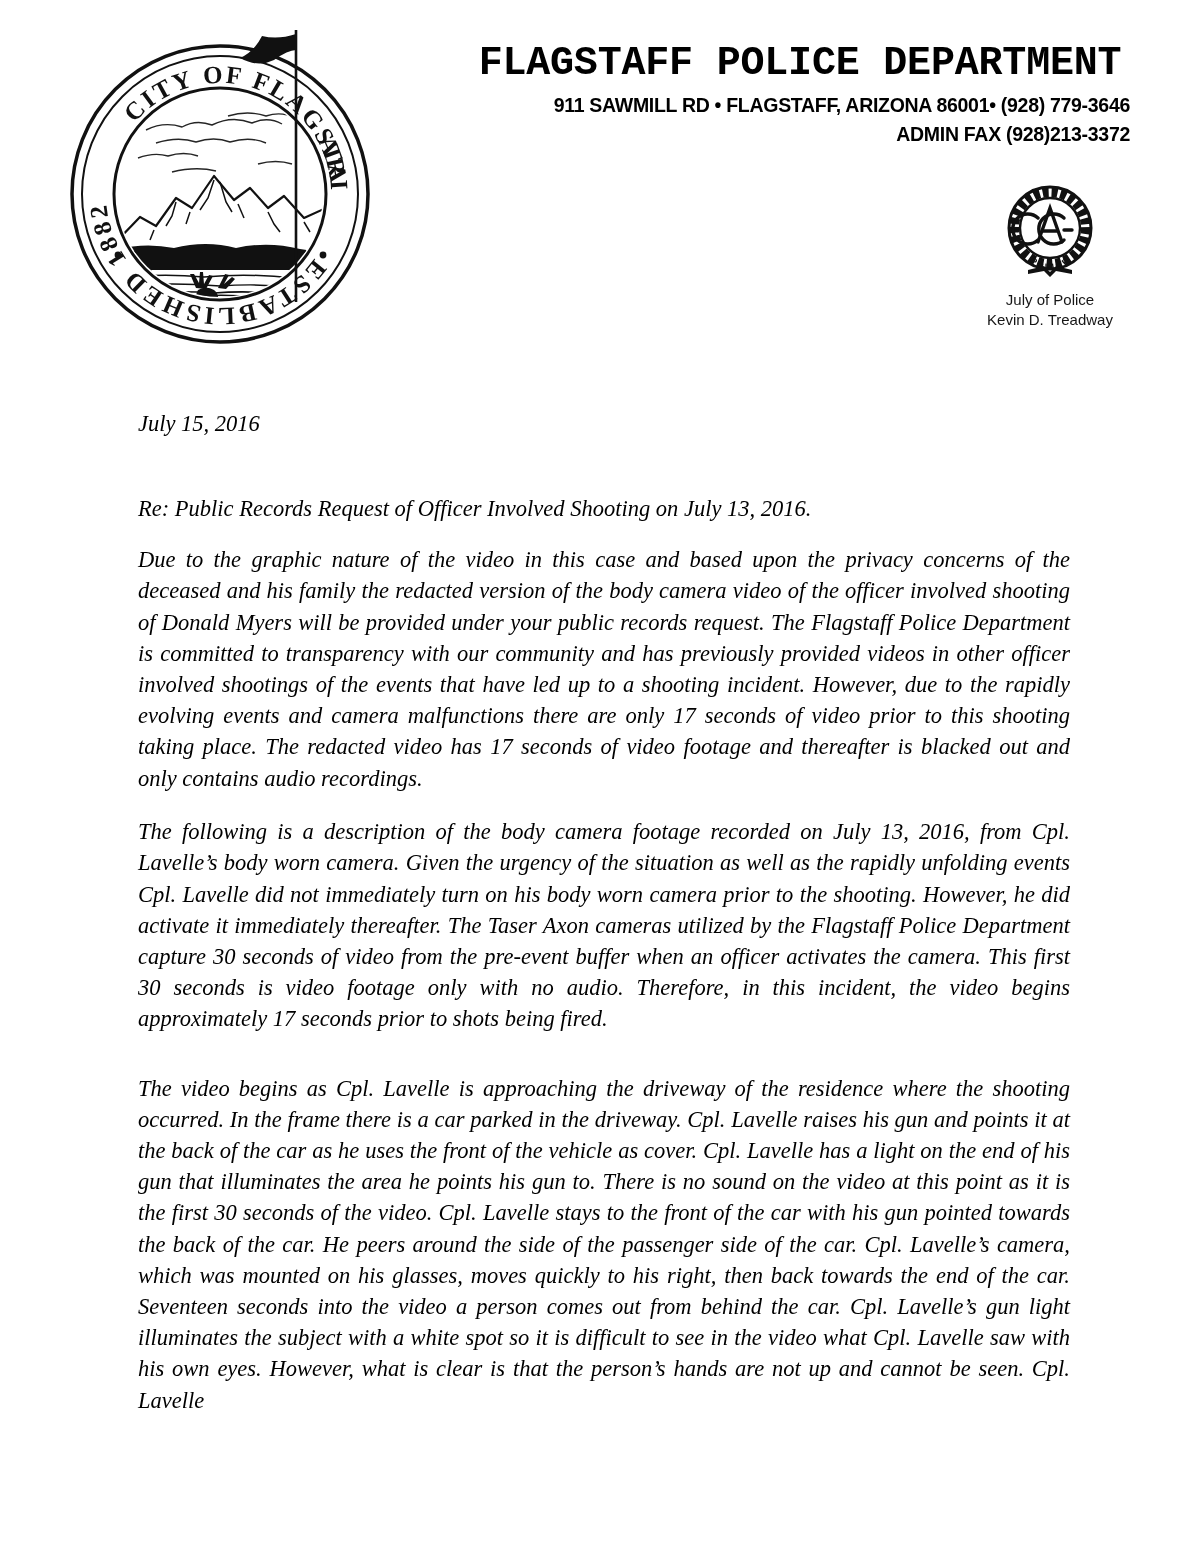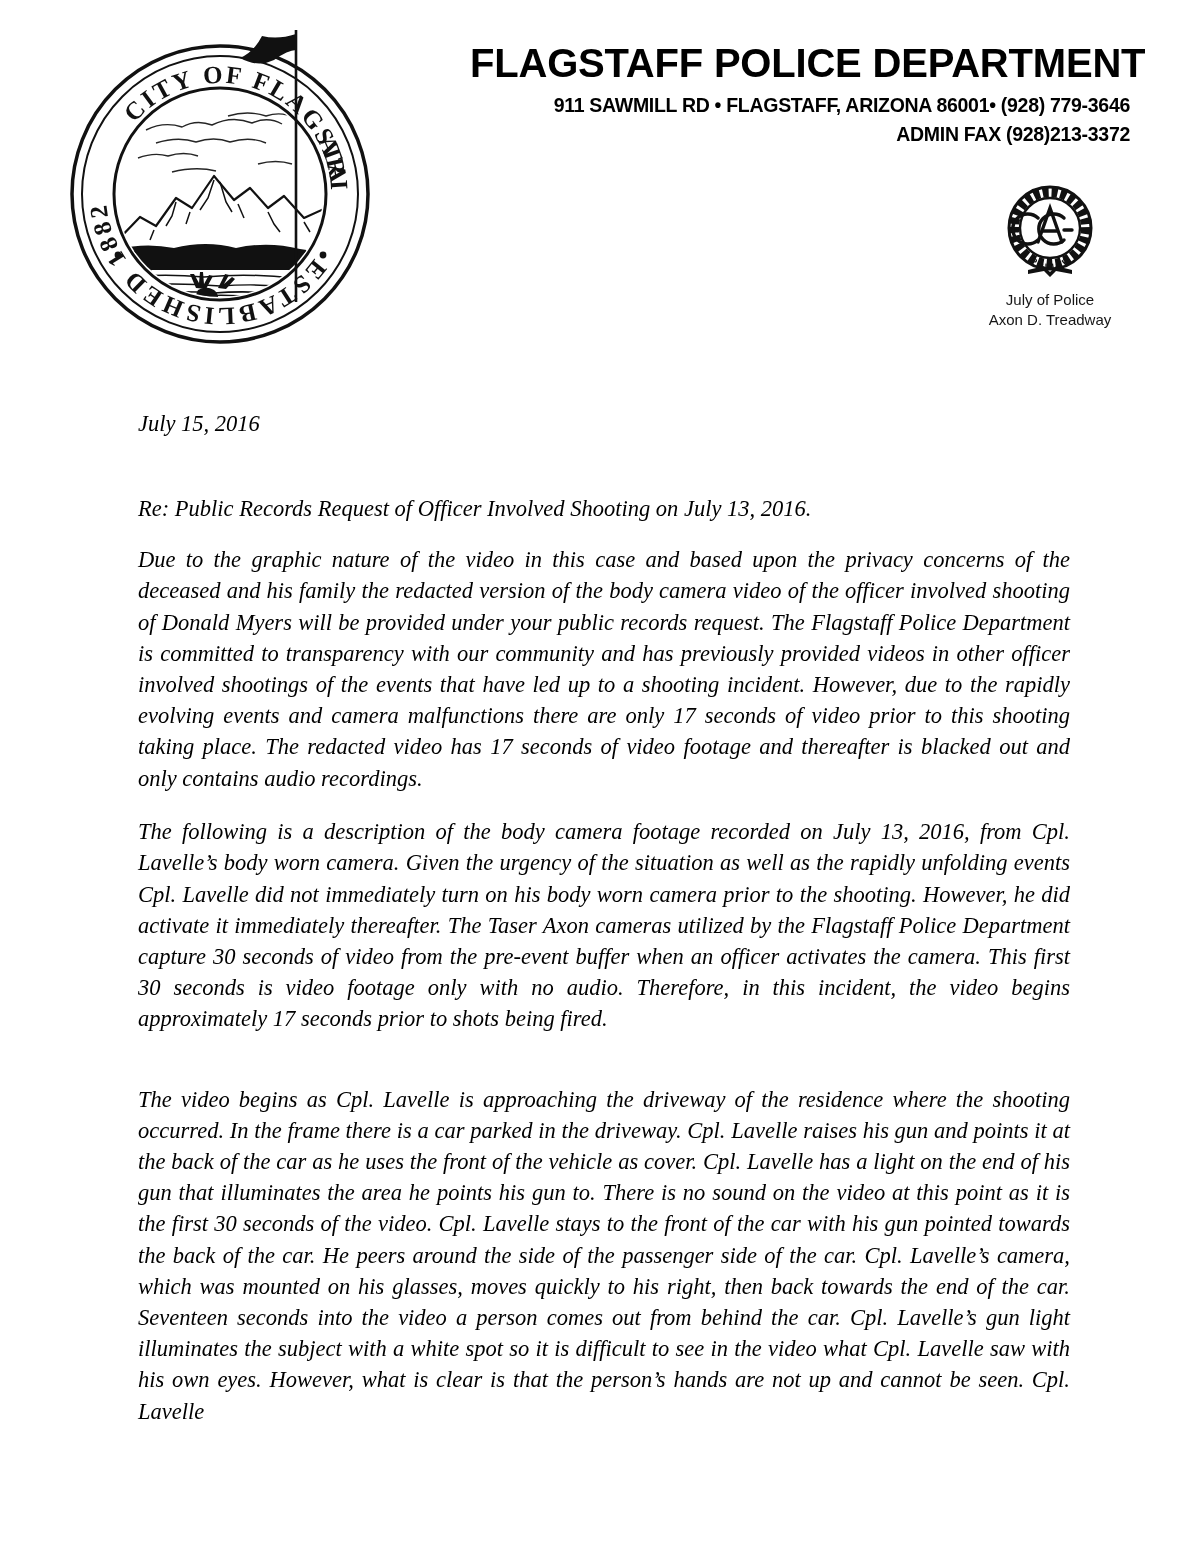--- a/index.html
+++ b/index.html
@@ -36,21 +36,21 @@
 
   
   #dept-block {
     position: absolute;
     left: 430px;
     top: 42px;
     width: 700px;
     text-align: right;
   }
   #dept-name {
-    font-family: Liberation Sans, sans-serif;
+    font-family: Liberation Mono, monospace;
     font-size: 40px;
     font-weight: 700;
     letter-spacing: -0.2px;
     line-height: 1.08;
     text-align: center;
     padding-left: 40px;
     white-space: nowrap;
   }
   .addr-line {
     font-family: "Liberation Sans", "DejaVu Sans", sans-serif;
@@ -103,21 +103,21 @@
     margin-top: 54px;
   }
   .body-para {
     font-size: 22.5px;
     line-height: 31.2px;
     text-align: justify;
     text-justify: inter-word;
     margin-top: 20px;
     hyphens: none;
   }
-  #para-3 { margin-top: 49px; }
+  #para-3 { margin-top: 38px; }
 </style>
 </head>
 <body>
 
 <div id="letterhead">
 
   <div id="city-seal">
     <svg viewBox="0 0 318 345" width="318" height="345" aria-hidden="true">
       <defs>
         <clipPath id="innerClip">
@@ -249,21 +249,21 @@
 
       <text font-family="'Liberation Sans','DejaVu Sans',sans-serif" font-size="9" font-weight="700" fill="#111" letter-spacing="2.2">
         <textPath href="#badgeWord" startOffset="24%">POLICE</textPath>
       </text>
 
       <g fill="#111">
         <path d="M30 90 L46 86 L52 92 L58 86 L74 90 L74 94 L58 91 L52 97 L46 91 L30 94 Z"></path>
       </g>
     </svg>
     <div class="chief-line" id="chief-title">July of Police</div>
-    <div class="chief-line">Axon D. Treadway</div>
+    <div class="chief-line">Kevin D. Treadway</div>
   </div>
 </div>
 
 <div id="letter-body">
   <div id="letter-date">July 15, 2016</div>
 
   <div id="re-line">Re:  Public Records Request of Officer Involved Shooting on July 13, 2016.</div>
 
   <p class="body-para" id="para-1">Due to the graphic nature of the video in this case and based upon the privacy concerns of the deceased and his family the redacted version of the body camera video of the officer involved shooting of Donald Myers will be provided under your public records request.  The Flagstaff Police Department is committed to transparency with our community and has previously provided videos in other officer involved shootings of the events that have led up to a shooting incident.  However, due to the rapidly evolving events and camera malfunctions there are only 17 seconds of video prior to this shooting taking place.  The redacted video has 17 seconds of video footage and thereafter is blacked out and only contains audio recordings.</p>
 

